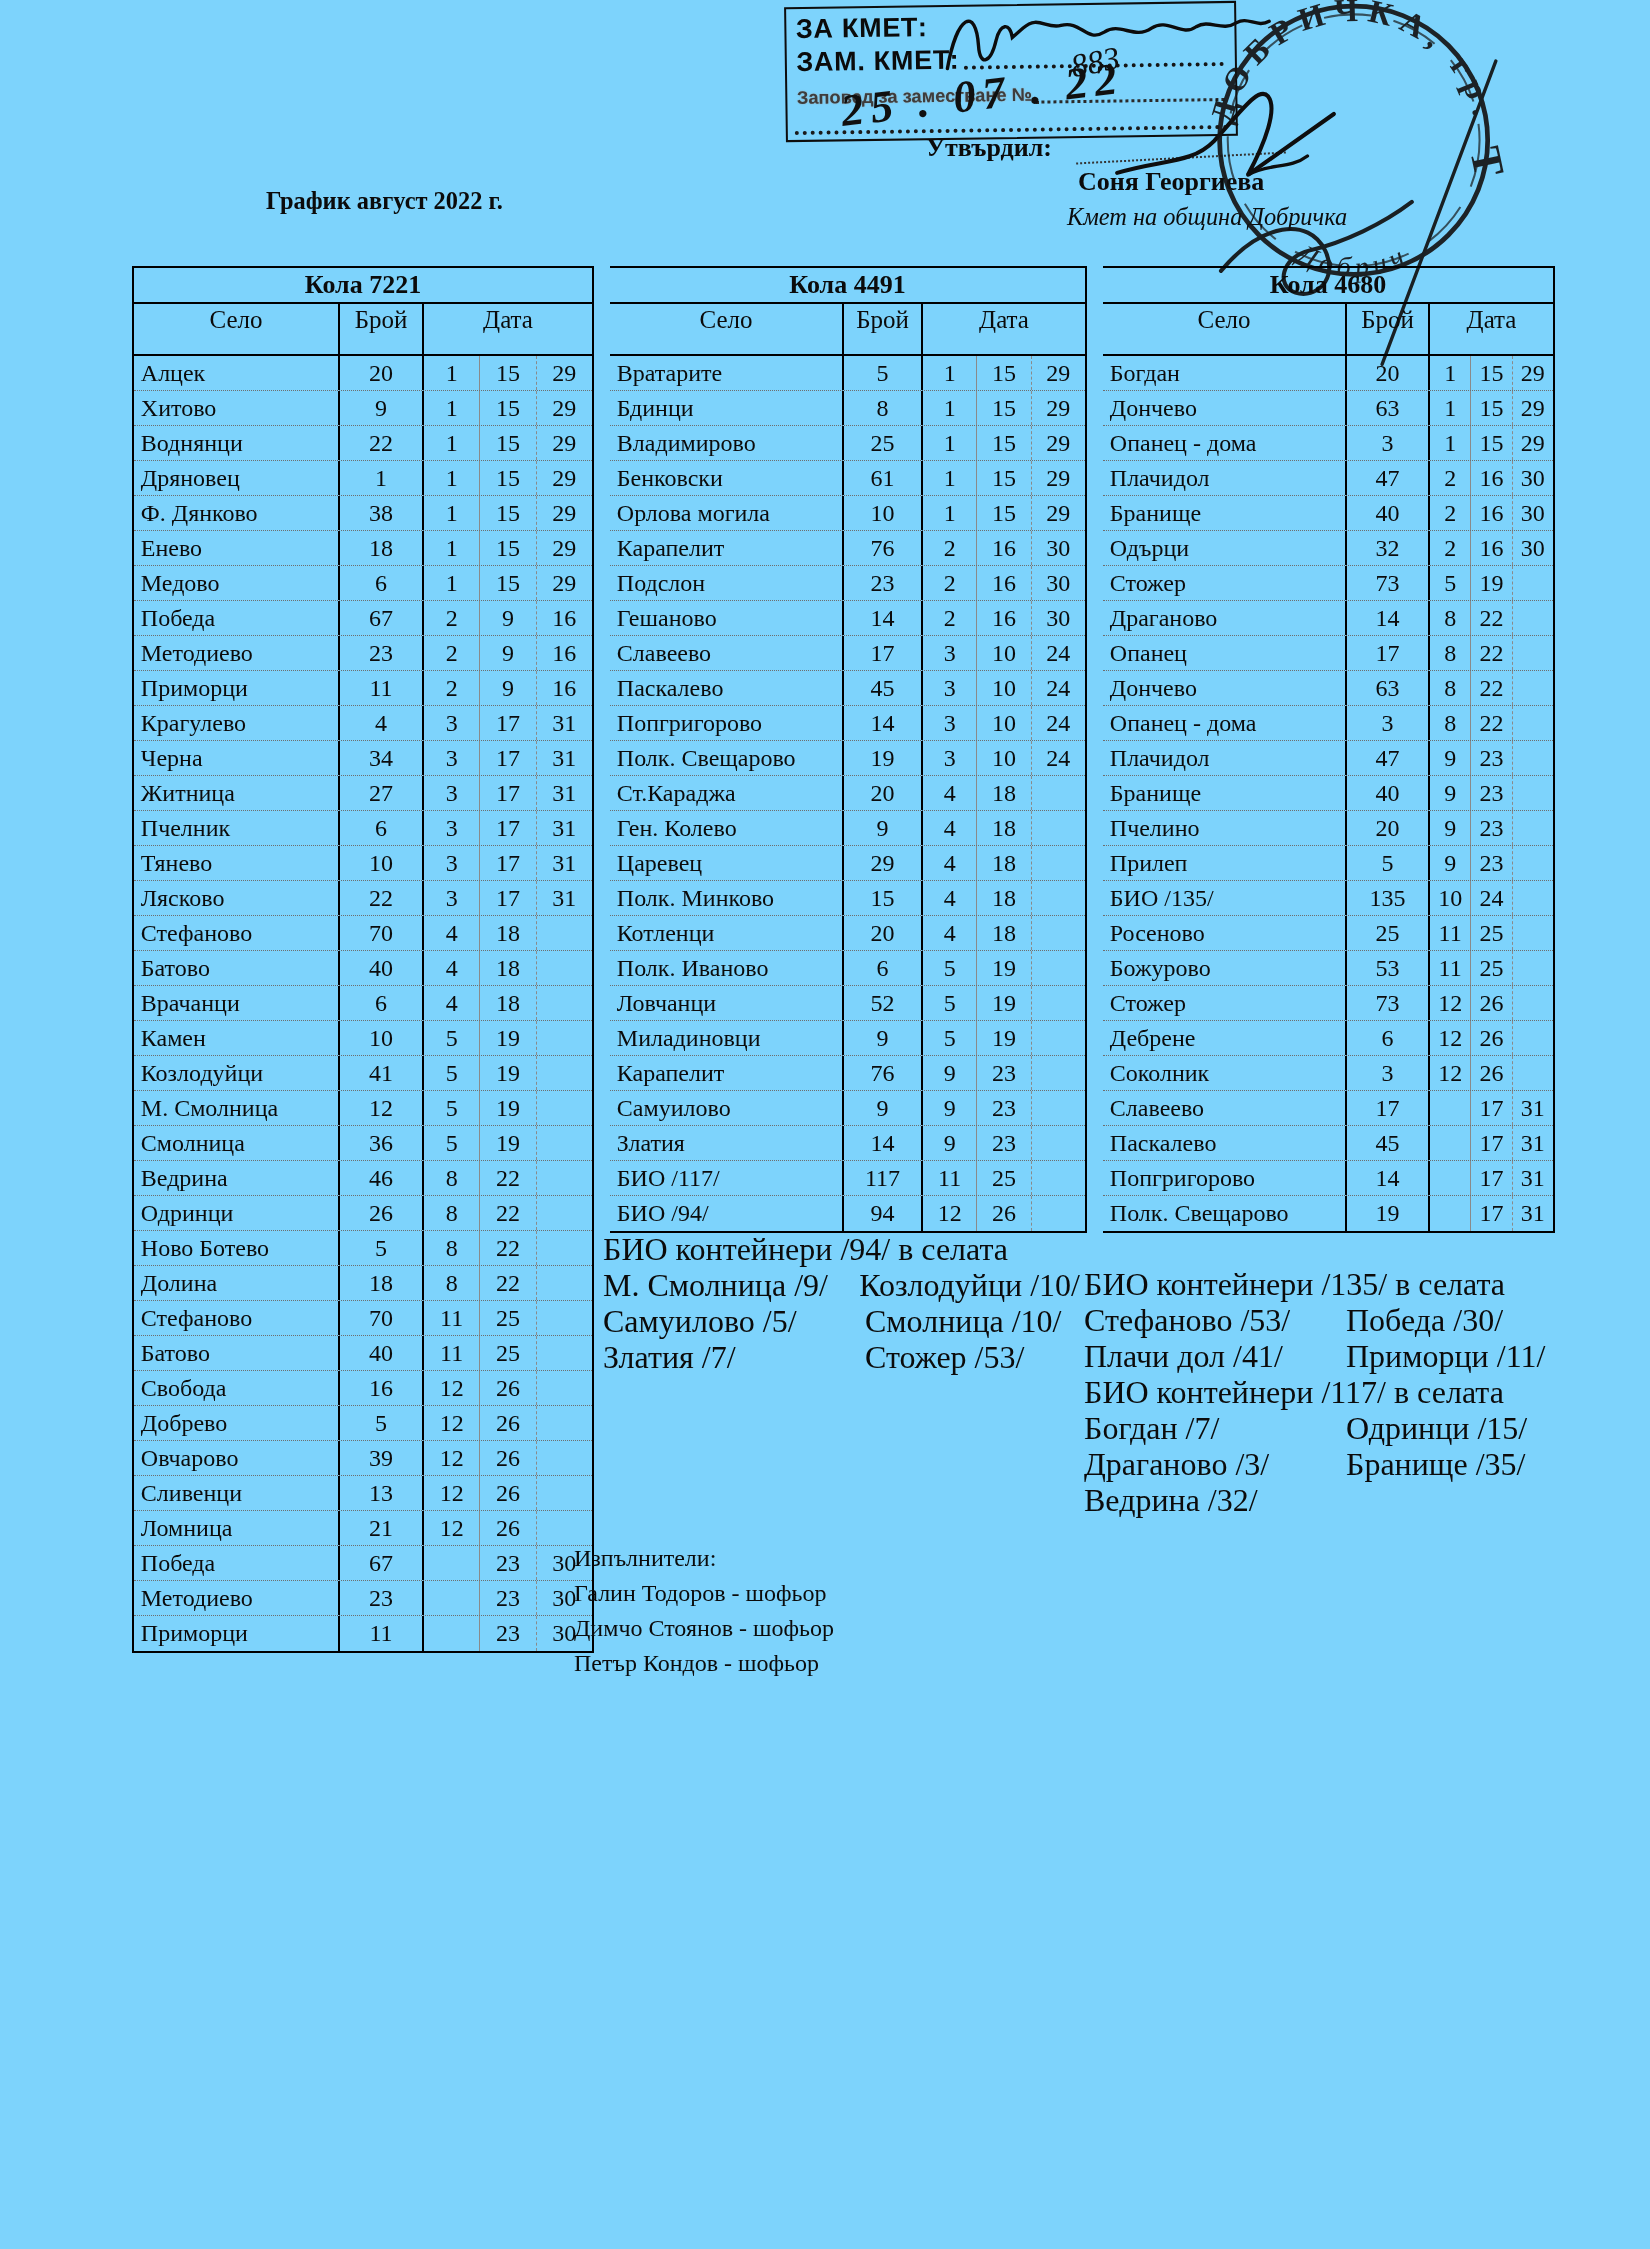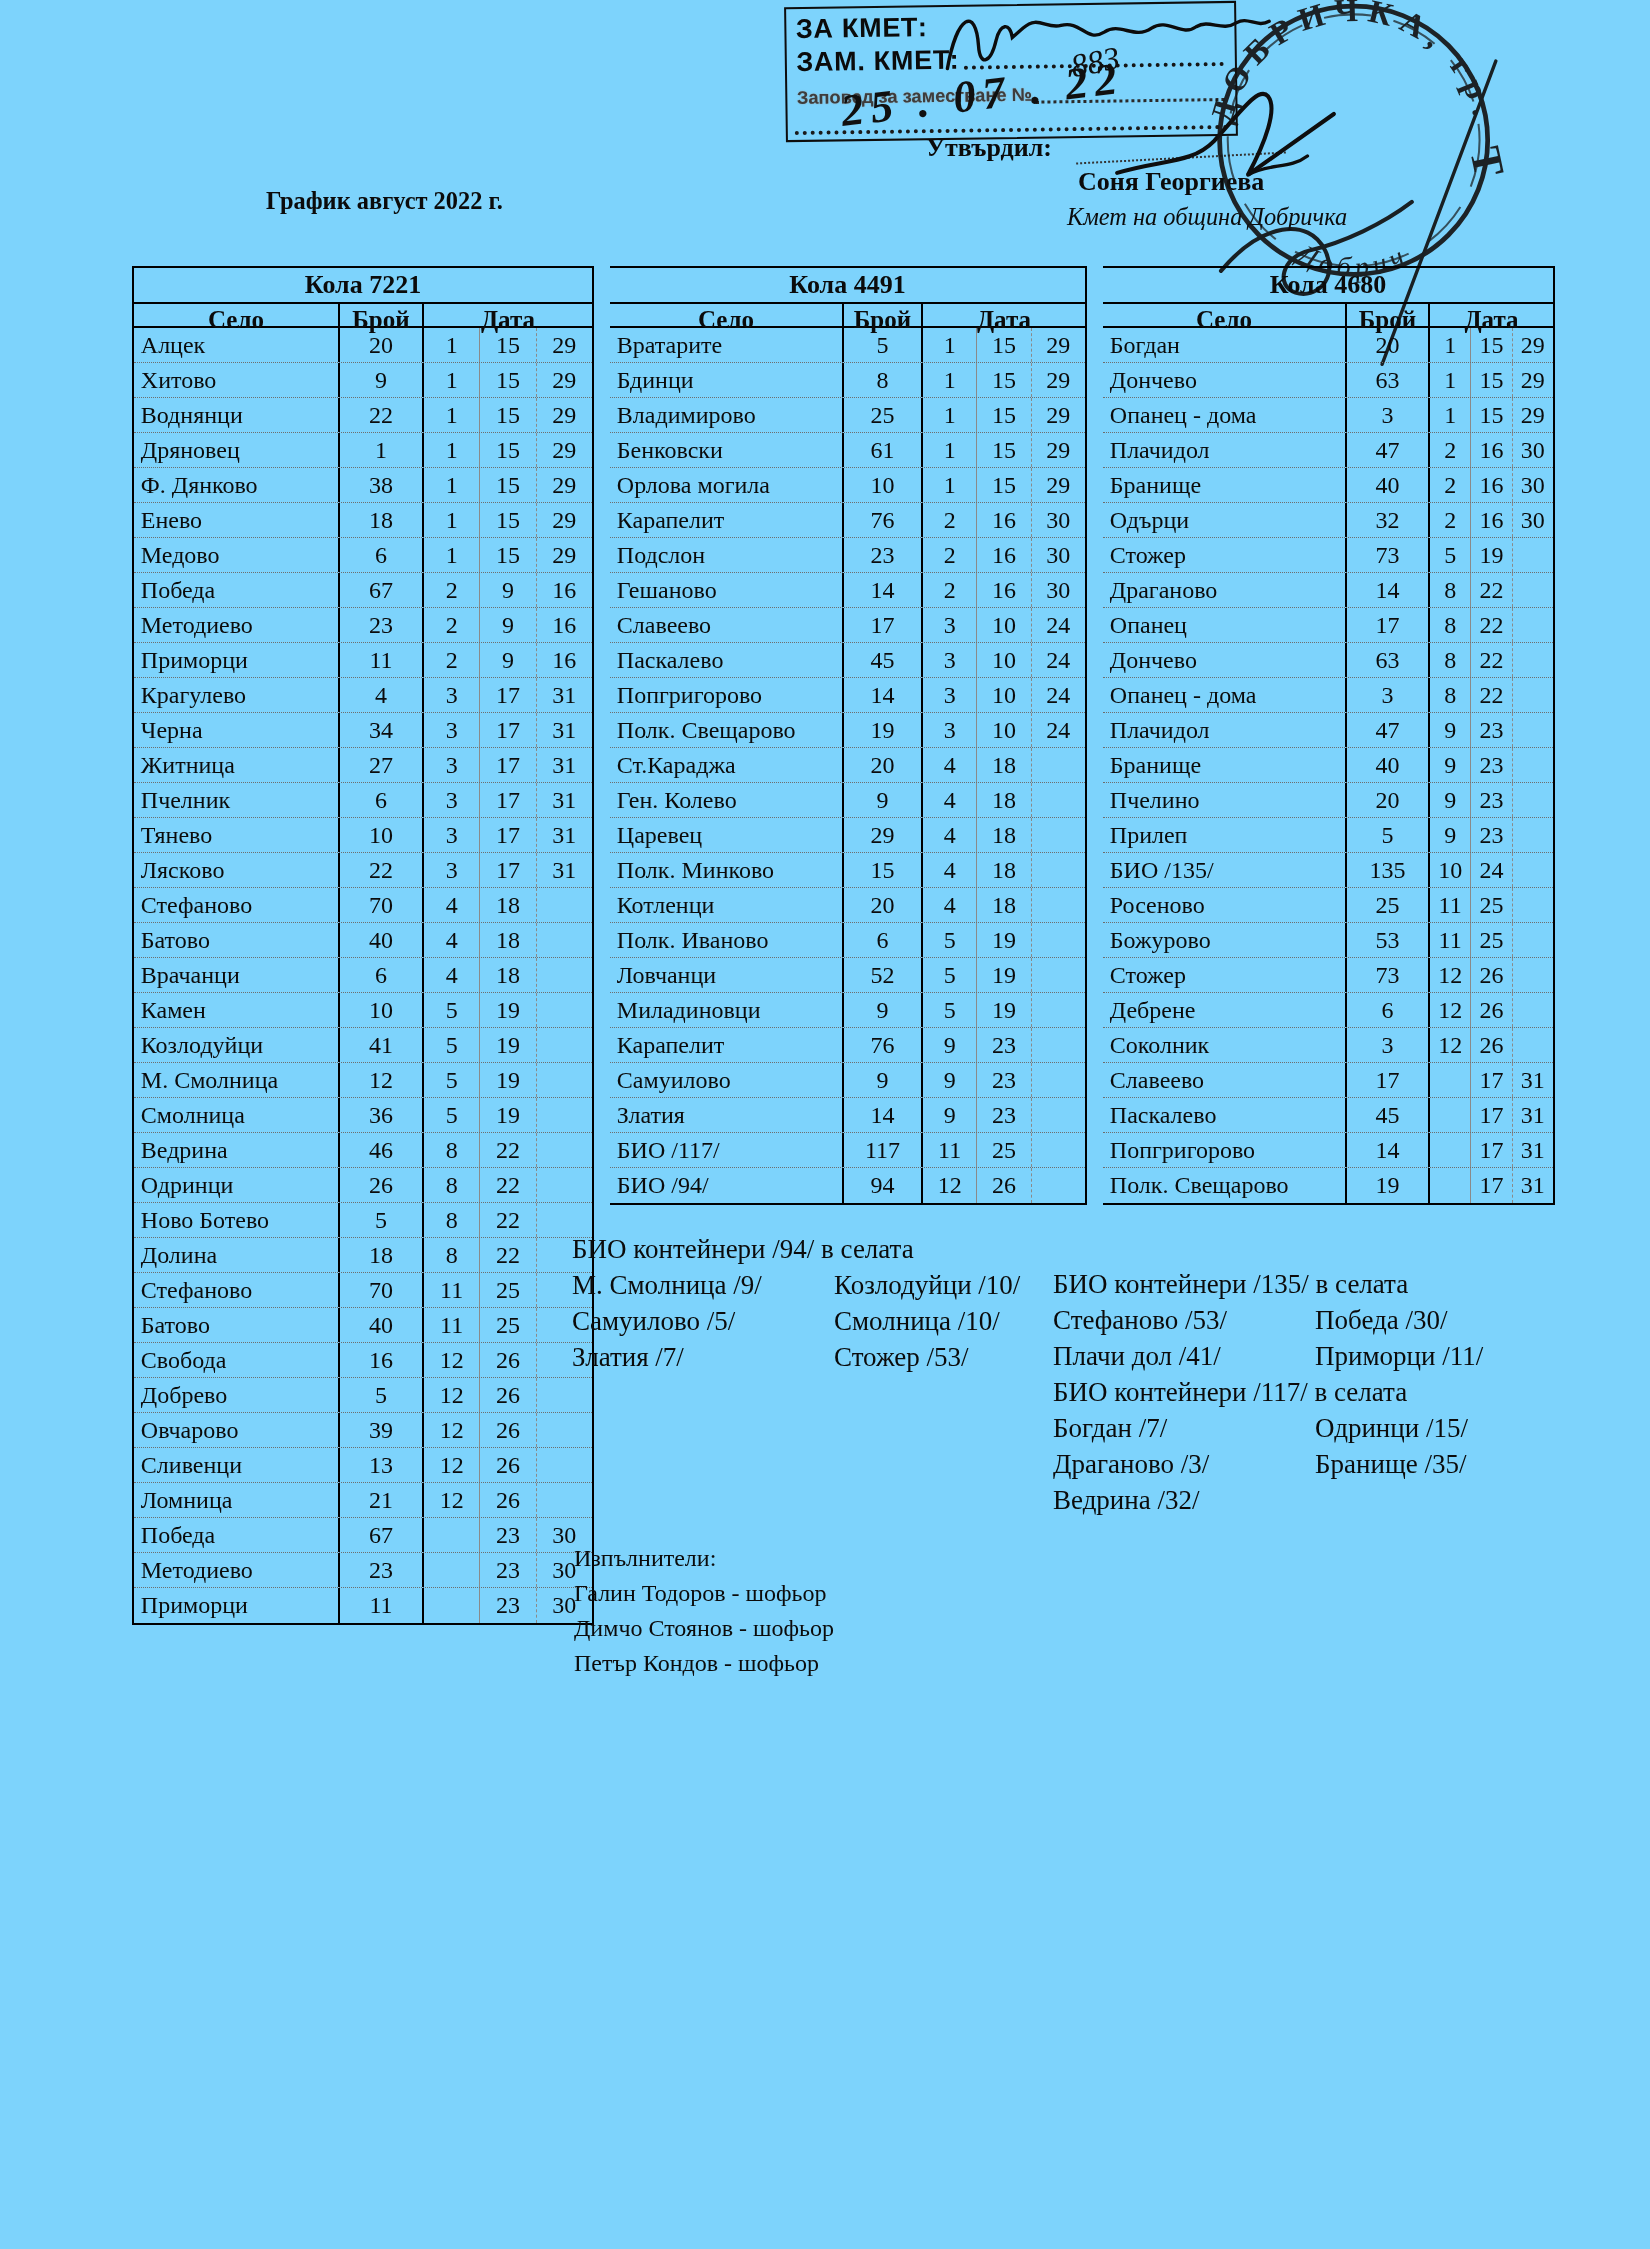--- a/index.html
+++ b/index.html
@@ -31,39 +31,39 @@
   .seal{position:absolute;left:1179px;top:-19px;width:352px;height:393px;pointer-events:none;opacity:.92;}
 
   
   .grid{position:absolute;left:132px;top:266px;display:flex;align-items:flex-start;gap:16px;}
   .sec{border:2.7px solid #000;border-left:none;background:transparent;}
   .sec1{border-left:2.7px solid #000;width:462px;--wv:206px;--wc:84px;}
   .sec2{width:477px;--wv:234px;--wc:79px;}
   .sec3{width:452px;--wv:244px;--wc:83px;}
   .car-h{height:36px;line-height:34px;text-align:center;font-weight:bold;font-size:26px;
     border-bottom:2.7px solid #000;}
-  .cols-h{display:flex;height:24px;border-bottom:2px solid #000;font-weight:bold;font-size:25px;justify-content:center;}
+  .cols-h{display:flex;height:52px;border-bottom:2px solid #000;font-weight:normal;font-size:25px;justify-content:center;}
   .ch{line-height:31px;text-align:center;}
   .ch-village{flex:0 0 var(--wv);border-right:2.7px solid #000;}
   .ch-count{flex:0 0 var(--wc);border-right:2.7px solid #000;}
   .ch-dates{flex:1;}
   .row{display:flex;border-bottom:1.4px dotted #6e6e6e;}
   .sec1 .row{height:35px;}
   .sec2 .row,.sec3 .row{height:35px;}
   .rows .row:last-child{border-bottom:none;}
   .cell,.d{font-size:24px;line-height:34px;white-space:nowrap;overflow:hidden;}
   .village{flex:0 0 var(--wv);padding-left:6.8px;border-right:2.7px solid #000;}
   .count{flex:0 0 var(--wc);text-align:center;border-right:2.7px solid #000;}
   .dates{flex:1;display:flex;}
   .d{flex:1;text-align:center;}
   .d1{border-right:1.4px solid #8a8a8a;}
   .d2{border-right:1.4px dashed #8a8a8a;}
 
   
-  .notes{position:absolute;font-size:27px;line-height:36px;}
+  .notes{position:absolute;font-size:32px;line-height:36px;margin-left:31px;}
   .notes-4491{left:572px;top:1231px;width:477px;}
   .notes-4680{left:1053px;top:1266px;width:474px;}
   .note-line{display:flex;white-space:nowrap;gap:24px;}
   .note-c1{width:238px;}
   .footer{position:absolute;left:574px;top:1541px;font-size:24px;line-height:35px;}
 </style>
 </head>
 <body>
 
 <div class="page">

